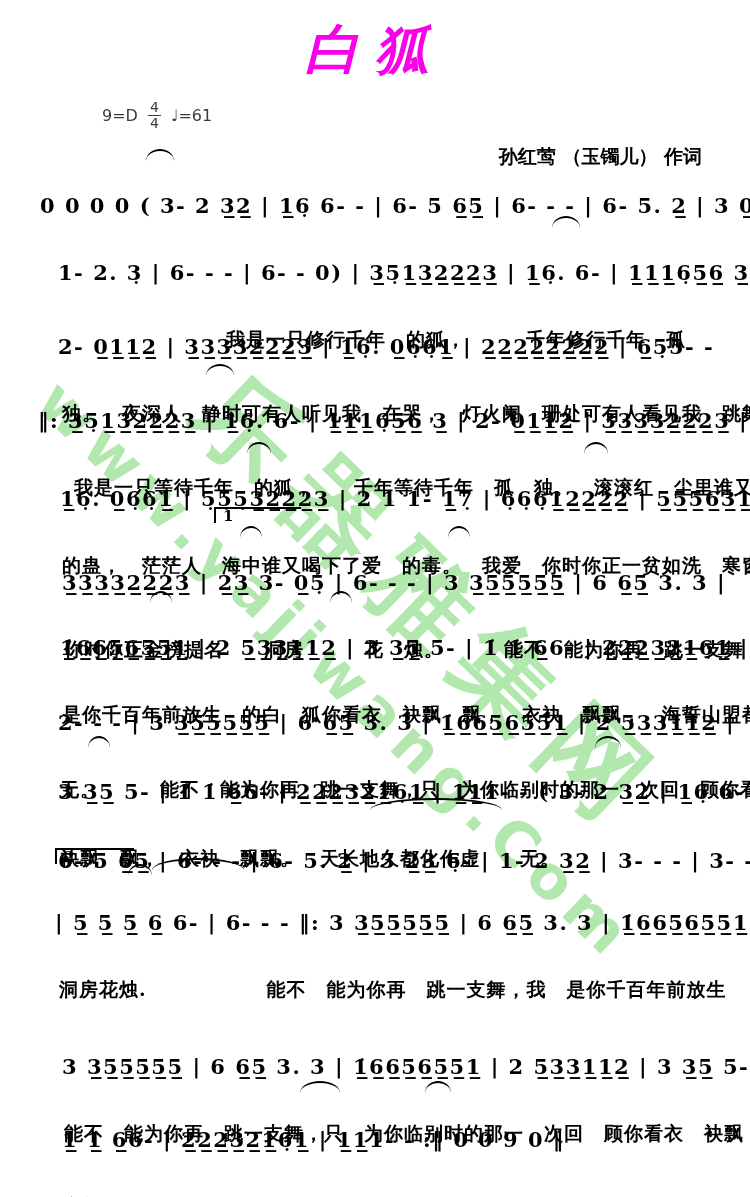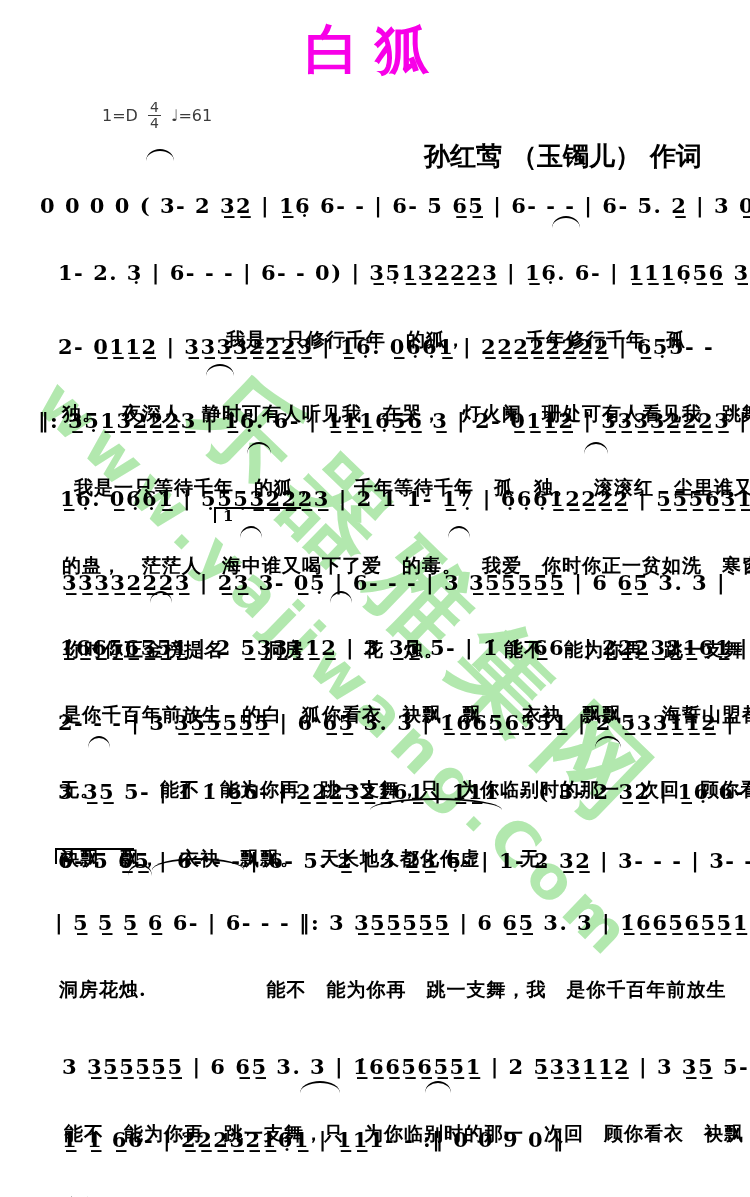--- a/index.html
+++ b/index.html
@@ -15,36 +15,36 @@
     color:#9fe39b; opacity:.8; font-weight:700; z-index:1;
     white-space:pre; pointer-events:none;
   }
   .wm-latin { left:72px; top:366px; font-size:60px; letter-spacing:9px;
               font-family:"DejaVu Sans","Liberation Sans",sans-serif; }
   .wm-cjk   { left:258px; top:344px; font-size:102px; letter-spacing:18px; }
 
   
   .title {
     position:absolute; left:0; right:0; top:14px; text-align:center;
-    font-size:54px; font-weight:700; letter-spacing:16px;
+    font-size:54px; font-weight:700; font-style:italic; letter-spacing:16px;
     z-index:2;
   }
   .meta {
     position:absolute; left:102px; top:100px; z-index:2;
     display:flex; align-items:center; gap:10px;
     font-family:"DejaVu Sans","Liberation Sans",sans-serif;
     font-size:16px; color:#3c3c3c; font-weight:400;
   }
   .frac { display:inline-flex; flex-direction:column; align-items:center;
           font-size:14px; line-height:15px; }
   .frac .top { border-bottom:1px solid #3c3c3c; padding:0 2px; }
   .tempo { font-size:16px; }
   .credits {
     position:absolute; right:48px; top:86px; text-align:right; z-index:2;
-    font-size:26px; font-weight:700; line-height:28px; white-space:pre;
+    font-size:19px; font-weight:700; line-height:28px; white-space:pre;
   }
 
   
   .line { position:absolute; z-index:2; white-space:pre; }
   .notes {
     font-size:21px; font-weight:700; letter-spacing:1.5px;
     white-space:pre; line-height:26px;
   }
   .lyrics {
     font-size:19px; font-weight:700; letter-spacing:1px;
@@ -63,21 +63,21 @@
 <body>
 
 <div id="sheet">
 
   <div class="wm wm-cjk">乐器雅集网</div>
   <div class="wm wm-latin">www.yajiwang.Com</div>
 
   <div class="title" style="color:#f800e8">白狐</div>
 
   <div class="meta">
-    <span>1=D</span>
+    <span>9=D</span>
     <span class="frac">
       <span class="top">4</span>
       <span>4</span>
     </span>
     <span class="tempo">♩=61</span>
   </div>
 
   <div class="credits">
     <div>孙红莺 （玉镯儿） 作词</div>
   </div>

